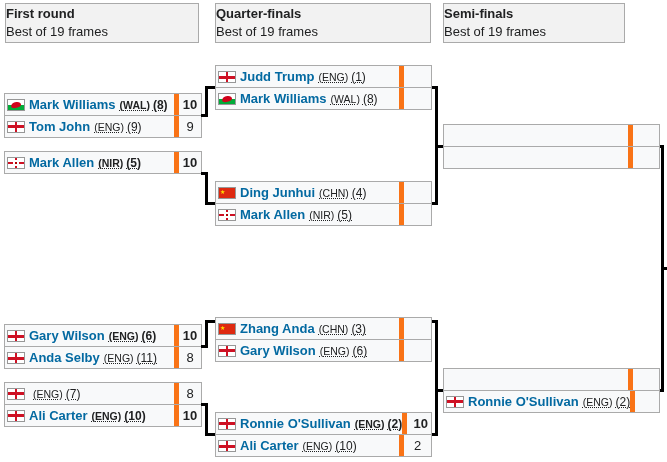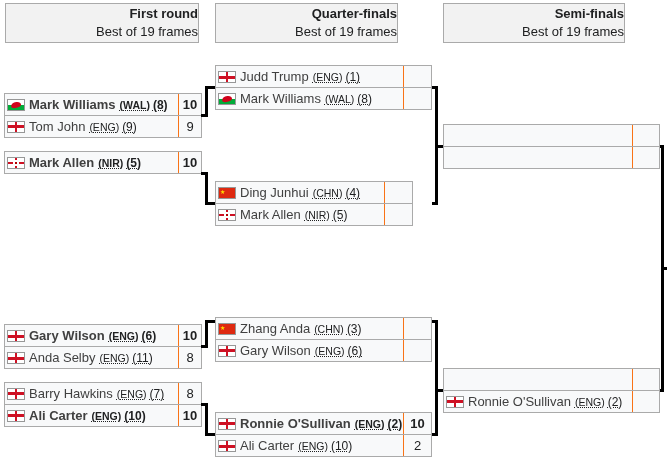--- a/index.html
+++ b/index.html
@@ -1,35 +1,35 @@
 <!DOCTYPE html>
 <html><head>
 <meta charset="utf-8">
 <style>
   html,body{margin:0;padding:0;background:#fff;}
   .canvas{position:relative;width:667px;height:462px;background:#ffffff;
           font-family:"Liberation Sans",sans-serif;overflow:hidden;color:#202122;}
 
   
   .rhead{position:absolute;top:3px;height:40px;box-sizing:border-box;
-         border:1px solid #aaa;background:#f2f2f2;text-align:right;
+         border:1px solid #aaa;background:#f2f2f2;text-align:left;
          font-size:13px;line-height:18px;padding-top:1px;}
   .rh-title{font-weight:bold;}
 
   
   .match{position:absolute;box-sizing:border-box;border:1px solid #aaa;background:#f8f9fa;}
   .prow{display:flex;align-items:center;height:21px;font-size:13px;background:#f8f9fa;}
   .prow + .prow{border-top:1px solid #aaa;}
   .prow[data-winner="true"]{font-weight:bold;}
-  .pname{color:#404040;text-decoration:none;white-space:nowrap;}
+  .pname{color:#0369a1;text-decoration:none;white-space:nowrap;font-weight:bold;}
   .clabel{font-size:10.5px;margin-left:4px;white-space:nowrap;
           text-decoration:underline dotted;text-decoration-thickness:1px;text-underline-offset:1px;}
   .slabel{font-size:12px;margin-left:3px;white-space:nowrap;
           text-decoration:underline dotted;text-decoration-thickness:1px;text-underline-offset:1px;}
-  .score{margin-left:auto;align-self:stretch;flex:none;border-left:1px solid #f97316;
+  .score{margin-left:auto;align-self:stretch;flex:none;border-left:5px solid #f97316;
          display:flex;align-items:center;justify-content:center;font-size:13px;}
   .c1 .score{width:22px}.c2 .score{width:27px}.c3 .score{width:26px}
 
   
   .flag{display:inline-block;flex:none;width:16px;height:10px;border:1px solid #979797;
         margin:0 4px 0 2px;position:relative;background:#fff;}
   .flag[data-flag="england"]{background-color:#fff;background-image:
      linear-gradient(to bottom, transparent 35%, #ce1124 35%, #ce1124 65%, transparent 65%),
      linear-gradient(to right, transparent 41%, #ce1124 41%, #ce1124 59%, transparent 59%);}
   .flag[data-flag="northern-ireland"]{background-color:#fff;background-image:
@@ -52,21 +52,21 @@
 </style>
 </head>
 <body>
 
 <div class="canvas">
 
   <div class="rhead" style="left:5px;width:194px;">
     <div class="rh-title">First round</div>
     <div class="rh-sub">Best of 19 frames</div>
   </div>
-  <div class="rhead" style="left:215px;width:183px;">
+  <div class="rhead" style="left:215px;width:216px;">
     <div class="rh-title">Quarter-finals</div>
     <div class="rh-sub">Best of 19 frames</div>
   </div>
   <div class="rhead" style="left:443px;width:182px;">
     <div class="rh-title">Semi-finals</div>
     <div class="rh-sub">Best of 19 frames</div>
   </div>
 
   <div class="match c1" style="left:4px;top:93px;width:198px;">
     <div class="prow" data-winner="true">
@@ -108,21 +108,20 @@
       <a class="pname" href="#">Anda Selby</a>
       <span class="clabel">(ENG)</span>
       <span class="slabel">(11)</span>
       <span class="score">8</span>
     </div>
   </div>
 
   <div class="match c1" style="left:4px;top:382px;width:198px;">
     <div class="prow" data-winner="false">
       <span class="flag" data-flag="england"></span>
-      <a class="pname" href="#">Barry Hawkins</a>
       <span class="clabel">(ENG)</span>
       <span class="slabel">(7)</span>
       <span class="score">8</span>
     </div>
     <div class="prow" data-winner="true">
       <span class="flag" data-flag="england"></span>
       <a class="pname" href="#">Ali Carter</a>
       <span class="clabel">(ENG)</span>
       <span class="slabel">(10)</span>
       <span class="score">10</span>
@@ -139,21 +138,21 @@
     </div>
     <div class="prow" data-winner="false">
       <span class="flag" data-flag="wales"></span>
       <a class="pname" href="#">Mark Williams</a>
       <span class="clabel">(WAL)</span>
       <span class="slabel">(8)</span>
       <span class="score"></span>
     </div>
   </div>
 
-  <div class="match c2" style="left:215px;top:181px;width:198px;">
+  <div class="match c2" style="left:215px;top:181px;width:217px;">
     <div class="prow" data-winner="false">
       <span class="flag" data-flag="china"></span>
       <a class="pname" href="#">Ding Junhui</a>
       <span class="clabel">(CHN)</span>
       <span class="slabel">(4)</span>
       <span class="score"></span>
     </div>
     <div class="prow" data-winner="false">
       <span class="flag" data-flag="northern-ireland"></span>
       <a class="pname" href="#">Mark Allen</a>

